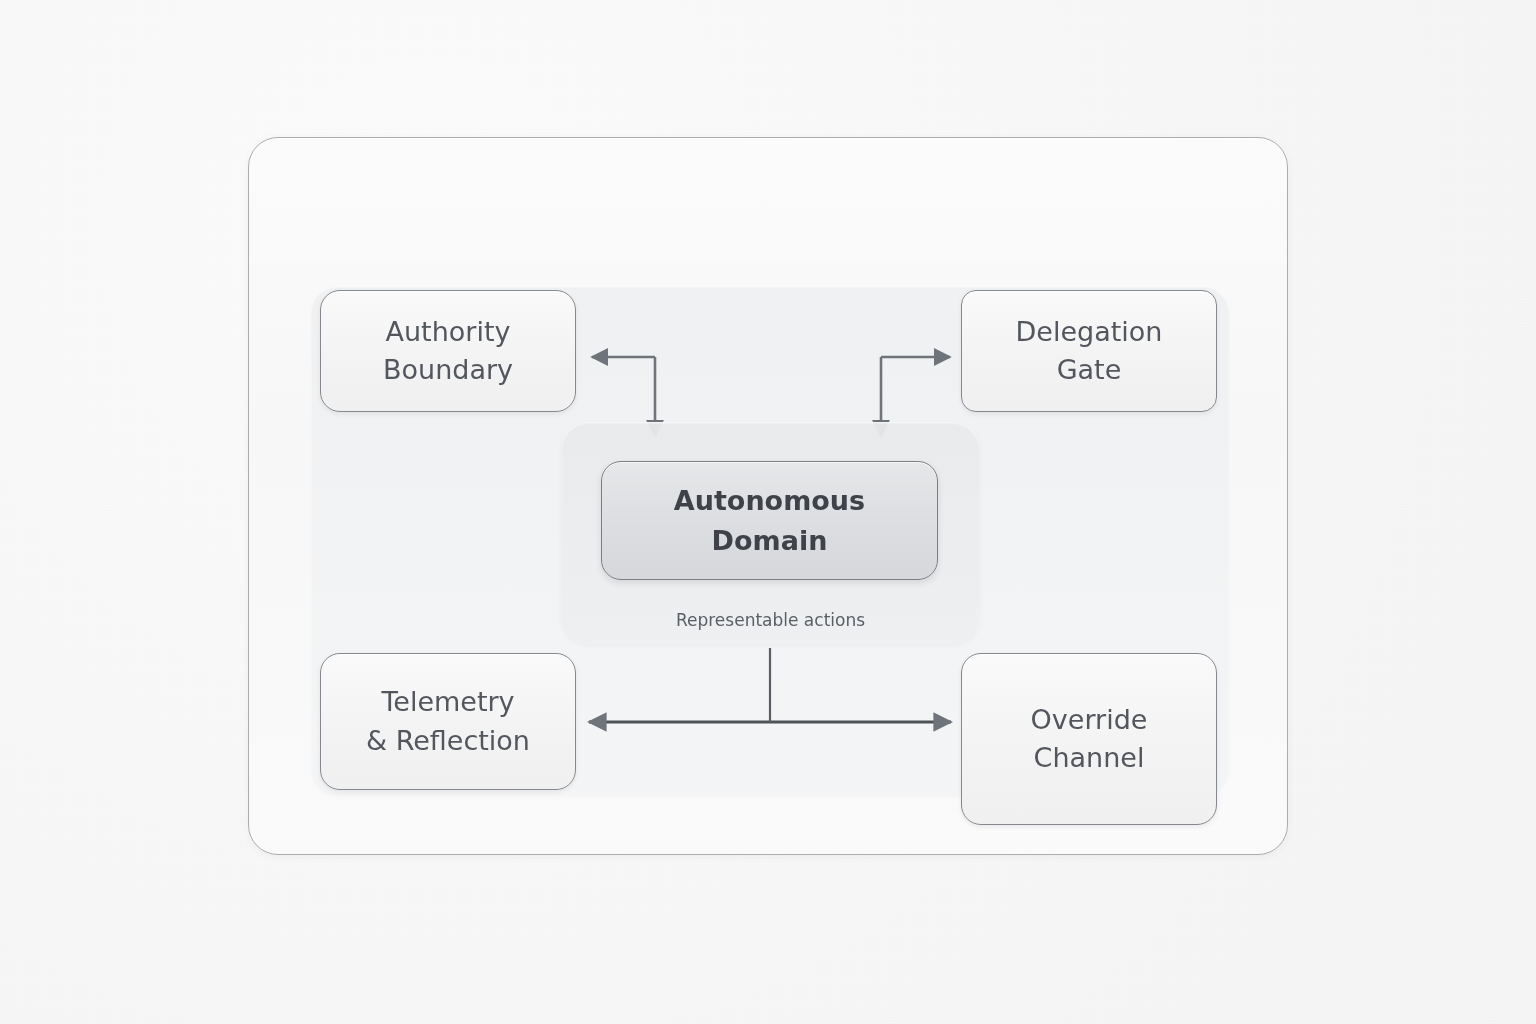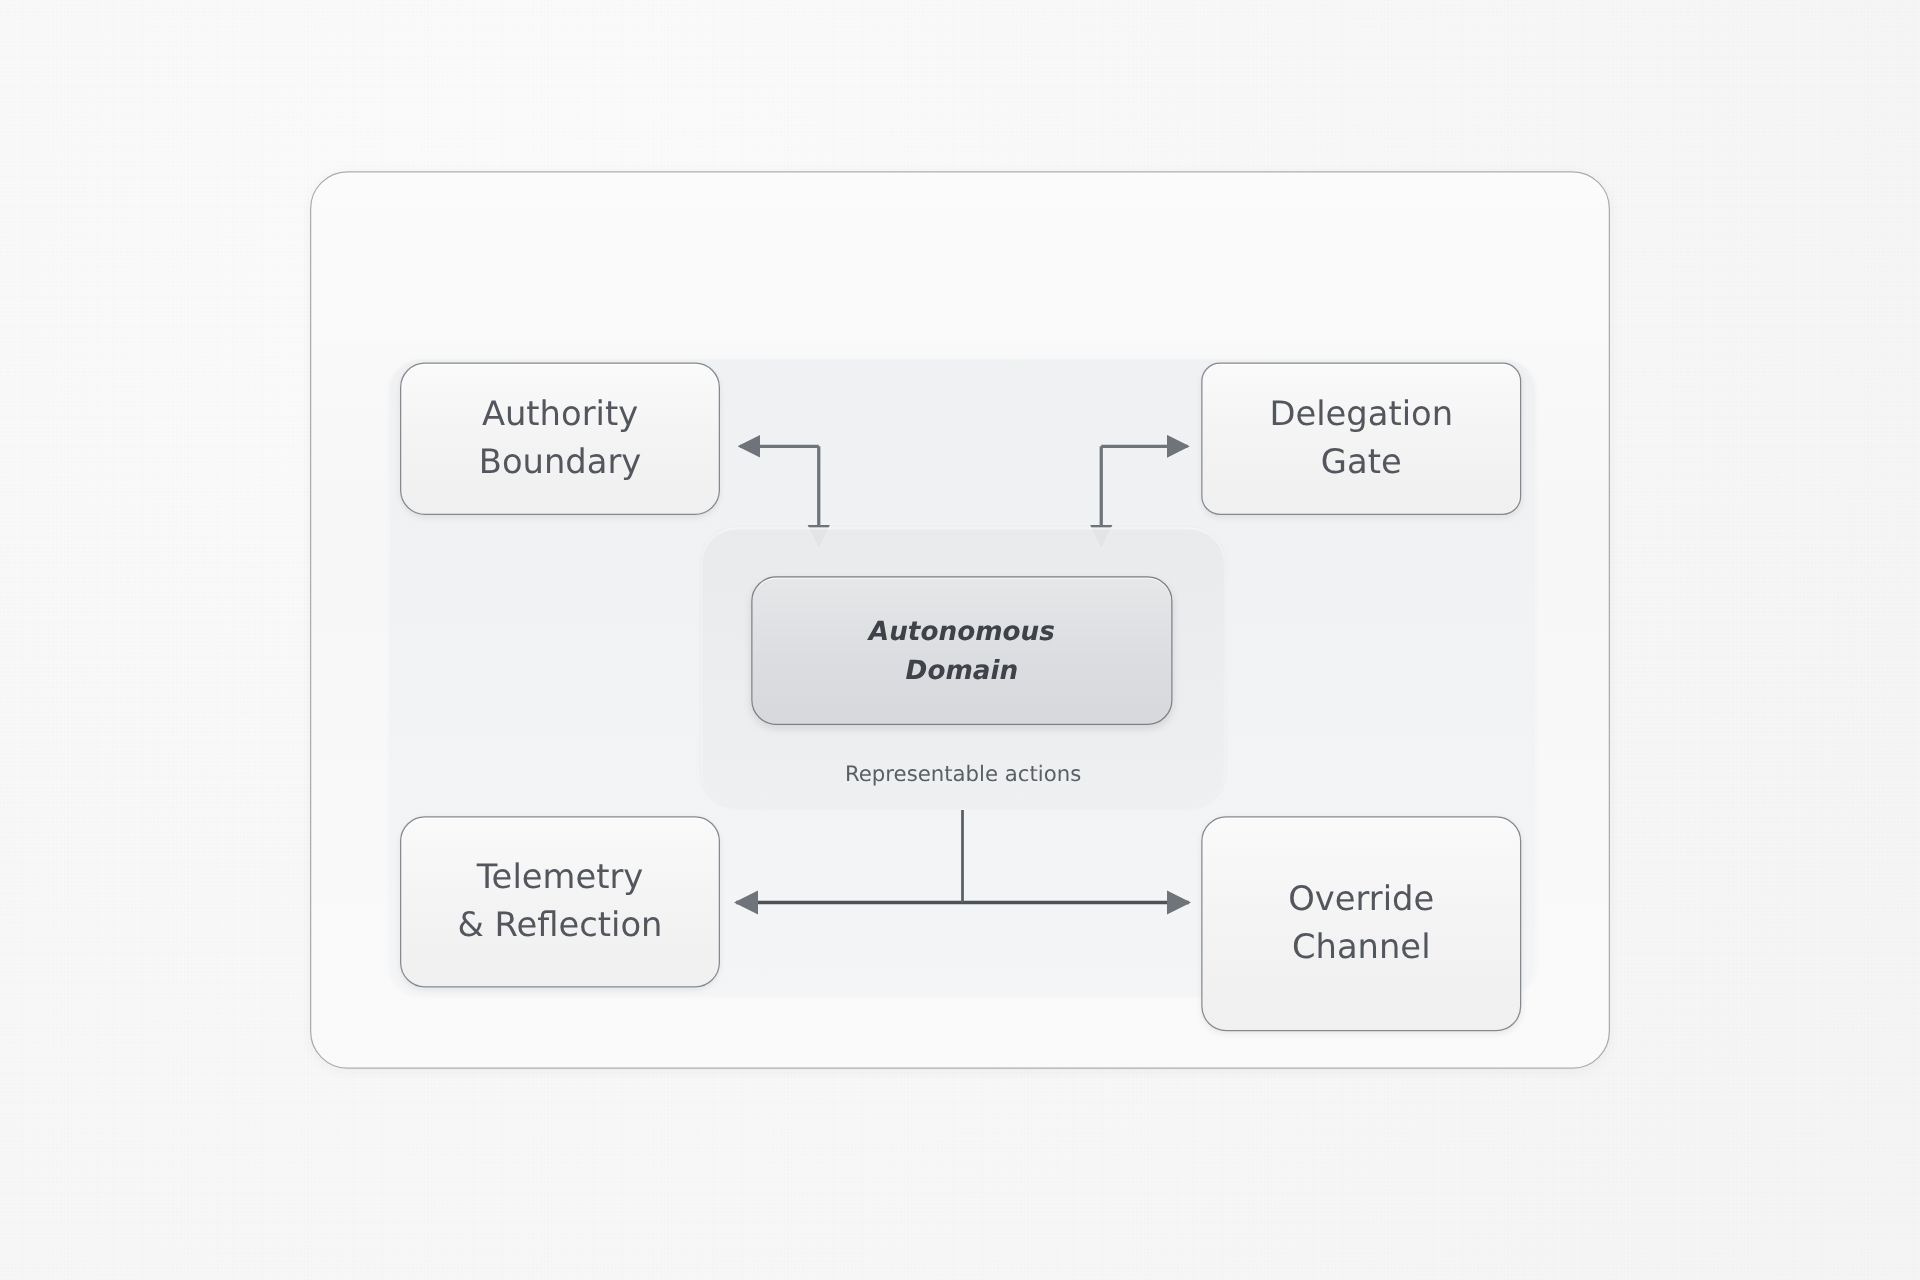--- a/index.html
+++ b/index.html
@@ -123,25 +123,24 @@
     box-sizing: border-box;
     border: 1.8px solid #7b7f85;
     border-radius: 20px;
     background: linear-gradient(180deg, #e6e7e9 0%, #dcdde0 55%, #d7d8db 100%);
     box-shadow: 0 3px 7px rgba(0,0,0,.10), inset 0 1px 0 rgba(255,255,255,.75);
     display: flex;
     flex-direction: column;
     align-items: center;
     justify-content: center;
     color: #3f4349;
-    font-size: 21px;
+    font-size: 27px;
     font-weight: bold;
     line-height: 1.45;
     text-align: center;
-    font-style: italic;
   }
 
   #agent-caption {
     position: absolute;
     left: 561px;
     top: 610px;
     width: 419px;
     text-align: center;
     font-size: 17px;
     color: #5a5f66;

